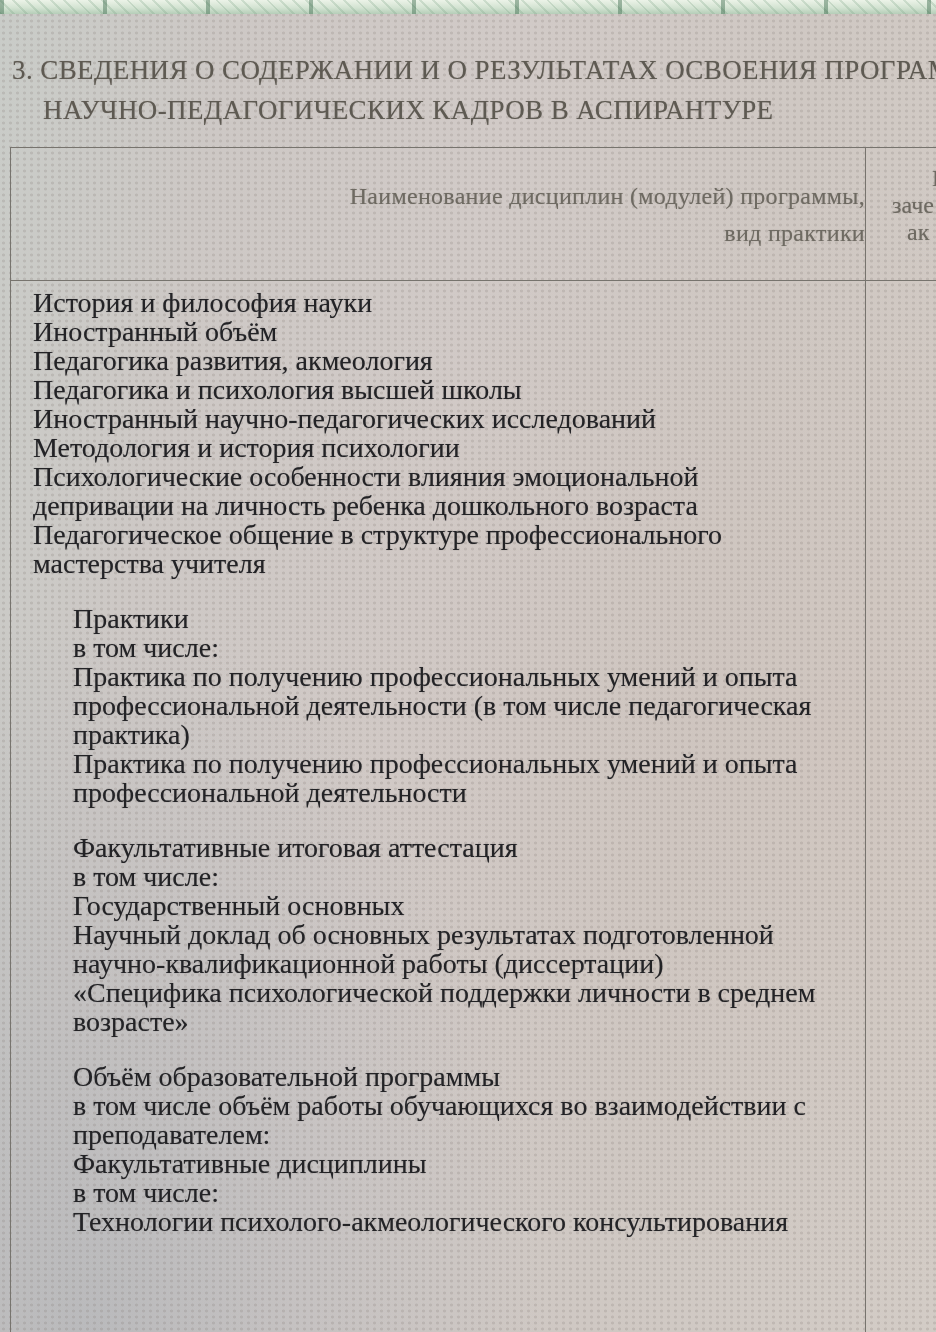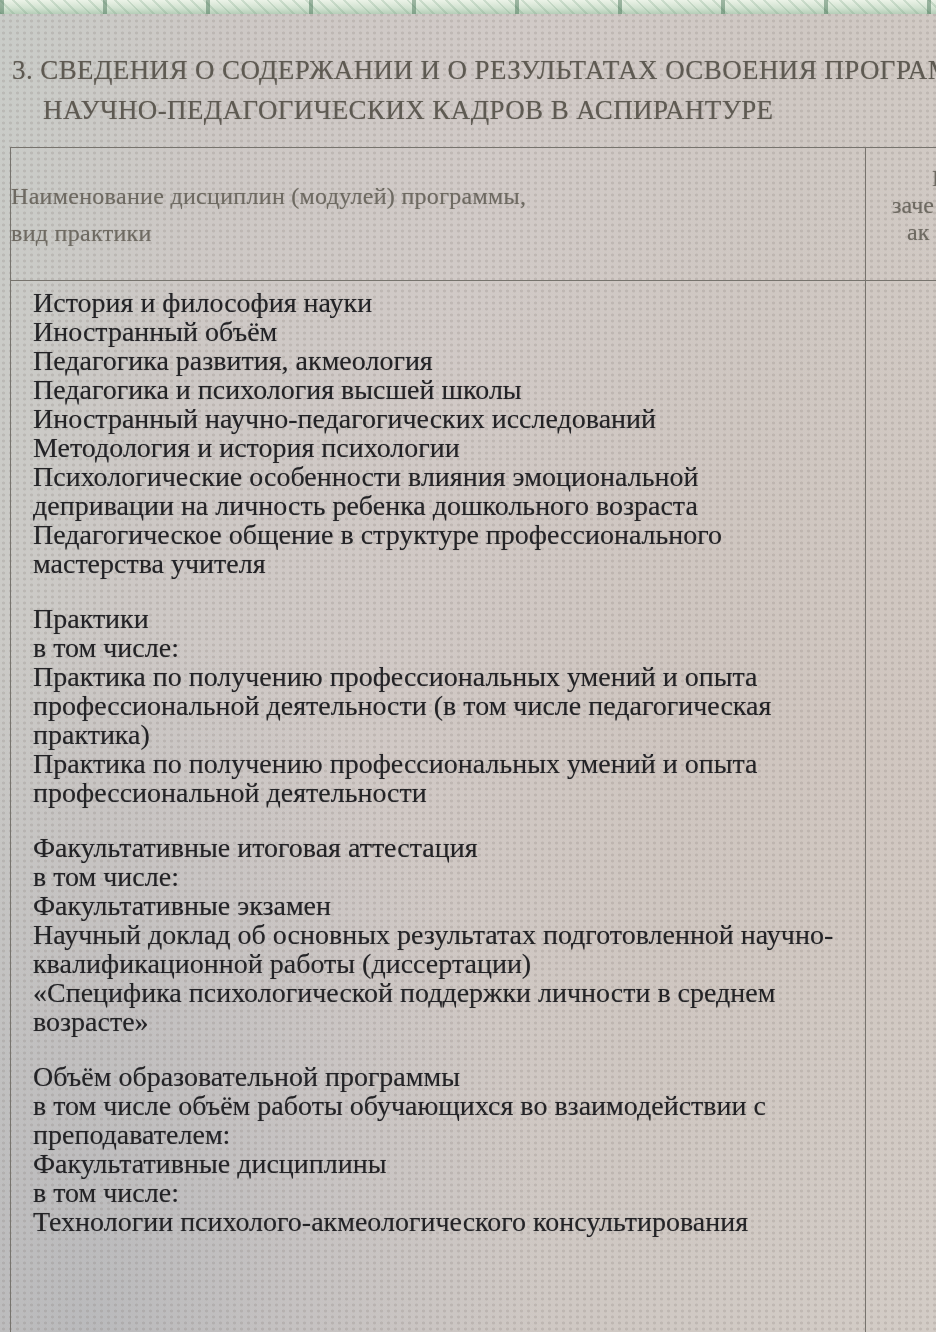--- a/index.html
+++ b/index.html
@@ -34,42 +34,42 @@
   .heading .h-line1{white-space:nowrap;}
   .heading .h-line2{margin-left:31px;margin-top:9px;white-space:nowrap;}
   .doc-table{
     position:absolute;left:10px;top:147px;width:1200px;bottom:0;
     border-top:1px solid #77746e;border-left:1px solid #77746e;
   }
   .thead-row{position:relative;height:132px;border-bottom:1px solid #77746e;}
   .col-divider{position:absolute;left:854px;top:0;bottom:0;width:1px;background:#77746e;}
   .th-col1{
     position:absolute;left:0;top:0;width:854px;padding-top:30px;
-    text-align:left;color:#6e6a62;font-size:24px;line-height:37px;
+    text-align:right;color:#6e6a62;font-size:24px;line-height:37px;
     letter-spacing:0.3px;text-shadow:0 0 1px rgba(110,106,98,0.5);
   }
   .th-col2{
     position:absolute;left:855px;top:0;width:340px;padding-top:17px;
     color:#6e6a62;font-size:24px;line-height:27px;
     text-shadow:0 0 1px rgba(110,106,98,0.5);
   }
   .th-col2 .frag{white-space:nowrap;}
   .th-col2 .frag:nth-child(1){margin-left:66px;}
   .th-col2 .frag:nth-child(2){margin-left:26px;}
   .th-col2 .frag:nth-child(3){margin-left:41px;}
   .tbody{
     position:absolute;left:0;top:133px;width:854px;bottom:0;
     padding:7px 0 12px 22px;box-sizing:border-box;
   }
   .tbody p{
     margin:0;max-width:806px;
     color:#232326;font-size:28px;line-height:29px;
     text-shadow:0 0 1px rgba(35,35,38,0.40);
   }
-  .section + .section{margin-top:26px;}
+  .section + .section{margin-top:26px;margin-left:40px;}
 </style>
 </head>
 <body>
 
 <div class="page">
 
   <div class="top-band"></div>
 
   <div class="heading">
     <div class="h-line1"><span>3.</span> <span>СВЕДЕНИЯ О СОДЕРЖАНИИ И О РЕЗУЛЬТАТАХ ОСВОЕНИЯ ПРОГРАМ</span></div>
@@ -104,21 +104,21 @@
         </div>
         <div class="section">
           <p>Практики</p>
           <p>в том числе:</p>
           <p>Практика по получению профессиональных умений и опыта профессиональной деятельности (в том числе педагогическая практика)</p>
           <p>Практика по получению профессиональных умений и опыта профессиональной деятельности</p>
         </div>
         <div class="section">
           <p>Факультативные итоговая аттестация</p>
           <p>в том числе:</p>
-          <p>Факультативные экзамен</p>
+          <p>Государственный основных</p>
           <p>Научный доклад об основных результатах подготовленной научно-квалификационной работы (диссертации)</p>
           <p>«Специфика психологической поддержки личности в среднем возрасте»</p>
         </div>
         <div class="section">
           <p>Объём образовательной программы</p>
           <p>в том числе объём работы обучающихся во взаимодействии с преподавателем:</p>
           <p>Факультативные дисциплины</p>
           <p>в том числе:</p>
           <p>Технологии психолого-акмеологического консультирования</p>
         </div>

